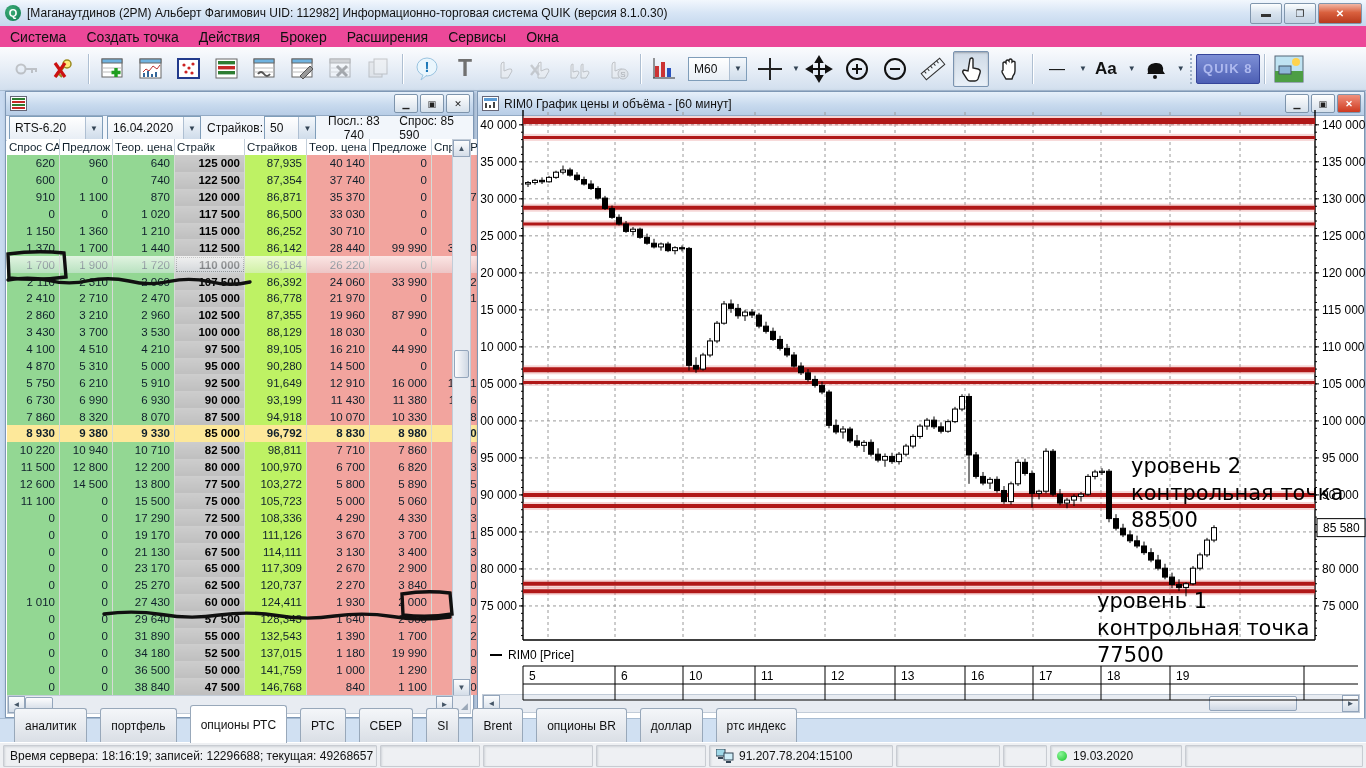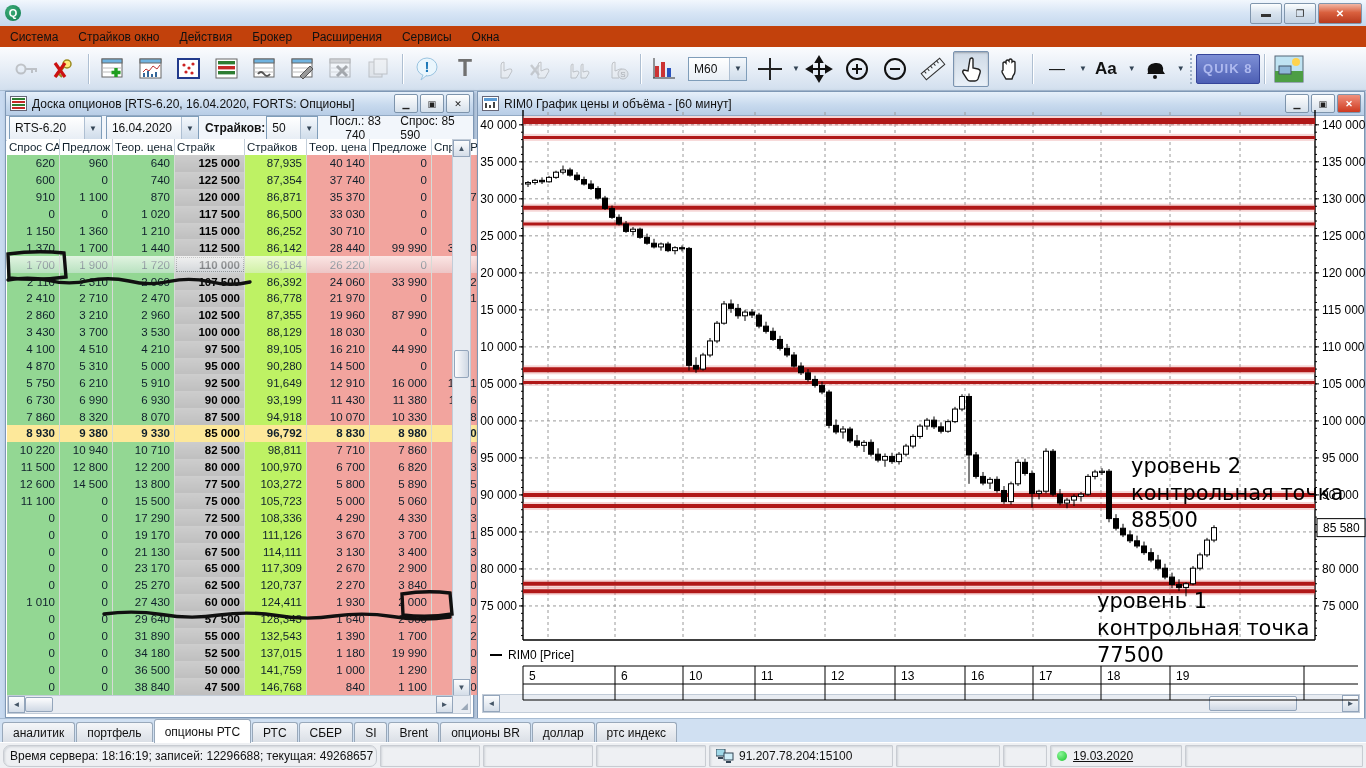--- a/index.html
+++ b/index.html
@@ -11,22 +11,22 @@
     background:linear-gradient(#f2f7fd,#d7e5f5 50%,#c5d8ee);border-bottom:1px solid #9ab2cc;
     display:flex;align-items:center;font-size:12px;color:#111;}
   #app-logo{width:16px;height:16px;border-radius:50%;background:radial-gradient(circle at 35% 35%,#3fae7a,#0d7a4e);
     color:#fff;font-weight:bold;font-size:11px;line-height:16px;text-align:center;margin:0 6px 0 5px;}
   .winbtns{margin-left:auto;display:flex;margin-right:4px;}
   .winbtn{width:30px;height:19px;border:1px solid #8096ad;border-radius:2px;margin-left:2px;
     background:linear-gradient(#fdfefe,#d9e4ef 45%,#c2d2e2);display:flex;align-items:center;justify-content:center;
     font-size:10px;color:#333;}
   .winbtn.close{background:linear-gradient(#f2b6a4,#d9603e 45%,#b83a1d);color:#fff;width:42px;font-weight:bold;}
   
-  #menubar{left:0;top:26px;width:1366px;height:21px;background:#c2410c;border-bottom:1px solid #c6d3e2;
-    display:flex;align-items:center;font-size:12px;color:#111;}
+  #menubar{left:0;top:26px;width:1366px;height:21px;background:#ec4899;border-bottom:1px solid #c6d3e2;
+    display:flex;align-items:center;font-size:14px;color:#111;}
   .menu-item{padding:2px 10px;}
   
   #toolbar{left:0;top:47px;width:1366px;height:43px;
     background:linear-gradient(#fbfcfe,#e3ebf5 60%,#d2dfee);border-bottom:1px solid #a8bcd2;
     display:flex;align-items:center;}
   .tbtn{width:34px;height:34px;margin:0 1px;display:flex;align-items:center;justify-content:center;border:1px solid transparent;border-radius:2px;}
   .tbtn.pressed{border:1px solid #7a93b0;background:linear-gradient(#cfdae6,#e9f0f8);box-shadow:inset 0 1px 2px rgba(0,0,0,.25);}
   .tbtn.disabled{opacity:.42;filter:grayscale(1);}
   .tsep{width:1px;height:30px;background:#aebfd2;border-right:1px solid #fff;margin:0 4px;}
   .tsep.dotted{background:none;border-right:2px dotted #9fb2c8;}
@@ -64,47 +64,48 @@
   tr.sel td::after{content:"";position:absolute;inset:0;background:linear-gradient(rgba(255,255,255,.72),rgba(230,238,246,.45));pointer-events:none;}
   tr.sel td.c-strike{outline:1px dotted #444;outline-offset:-2px;}
   
   .sb{background:#e8ecf2;border:1px solid #c2ccd8;position:absolute;}
   .sb .thumb{position:absolute;background:linear-gradient(90deg,#fdfdfe,#cfd8e4);border:1px solid #93a5bb;border-radius:2px;}
   .sb .thumb.h{background:linear-gradient(#fdfdfe,#cfd8e4);}
   .sbarrow{position:absolute;width:15px;height:15px;background:linear-gradient(#fcfdfe,#d4dde8);border:1px solid #93a5bb;
     font-size:8px;color:#456;display:flex;align-items:center;justify-content:center;}
   
   #tabbar{left:0;top:718px;width:1366px;height:24px;background:#d0e0f2;border-top:1px solid #a8bcd2;display:flex;align-items:flex-end;padding-left:2px;}
-  .tab{height:20px;padding:0 10px;margin-right:1px;font-size:12px;color:#111;display:flex;align-items:center;
-    background:linear-gradient(#f4f6f9,#d9dee5);border:1px solid #98a8ba;border-bottom:none;border-radius:3px 3px 0 0;}
+  .tab{height:20px;padding:7px 10px;margin-right:1px;font-size:12px;color:#111;display:flex;align-items:center;
+    background:linear-gradient(#f4f6f9,#d9dee5);border:1px solid #98a8ba;border-bottom:none;border-radius:3px 3px 0 0;margin-left:12px;}
   .tab.active{background:#fff;height:23px;font-size:12px;position:relative;z-index:2;}
   
   #statusbar{left:0;top:742px;width:1366px;height:26px;background:#eef0f3;border-top:1px solid #fff;
     display:flex;align-items:center;font-size:12px;color:#111;}
   .scell{height:20px;border:1px solid #c8ccd2;border-radius:1px;box-shadow:inset 1px 1px 2px rgba(120,130,145,.25);
     margin-left:3px;display:flex;align-items:center;padding:0 6px;white-space:nowrap;}
   .greendot{width:10px;height:10px;border-radius:50%;background:radial-gradient(circle at 35% 30%,#8cf59a,#18c428);margin-right:6px;}
   #overlay-svg{left:0;top:0;pointer-events:none;z-index:30;}
   .chart-annot{font-family:"DejaVu Sans",sans-serif;}
 </style>
 </head>
 <body>
 
 <div id="titlebar" class="abs">
   <div id="app-logo">Q</div>
+  <span>[Маганаутдинов (2PM) Альберт Фагимович UID: 112982] Информационно-торговая система QUIK (версия 8.1.0.30)</span>
   <div class="winbtns">
     <div class="winbtn">▬</div>
     <div class="winbtn">❐</div>
     <div class="winbtn close">✕</div>
   </div>
 </div>
 
 <div id="menubar" class="abs">
     <div class="menu-item">Система</div>
-    <div class="menu-item">Страйков окно</div>
+    <div class="menu-item">Создать точка</div>
     <div class="menu-item">Действия</div>
     <div class="menu-item">Брокер</div>
     <div class="menu-item">Расширения</div>
     <div class="menu-item">Сервисы</div>
     <div class="menu-item">Окна</div>
   </div>
 
 <div id="toolbar" class="abs">
     <div style="width: 8px;"></div>
     <div class="tbtn disabled">
@@ -314,37 +315,36 @@
   </div>
 
 <div class="childwin" style="left:5px;top:91px;width:467px;height:625px;">
   <div class="childtitle">
     <div class="wicon">
       <i style="top:1px;background:#2e7d32;"></i>
         <i style="top:4px;background:#c62828;"></i>
         <i style="top:7px;background:#2e7d32;"></i>
         <i style="top:10px;background:#c62828;"></i>
     </div>
-    <span>Доска опционов [RTS-6.20, 16.04.2020, FORTS: Опционы]</span>
     <div class="cbtns">
       <div class="cbtn">▁</div>
       <div class="cbtn">▣</div>
       <div class="cbtn">✕</div>
     </div>
   </div>
   <div id="ob-controls">
     <div class="combo" style="width:92px;margin-right:4px;">
       <span>RTS-6.20</span>
         <div class="arrowbox">▼</div>
     </div>
     <div class="combo" style="width:92px;margin-right:6px;">
       <span>16.04.2020</span>
         <div class="arrowbox">▼</div>
     </div>
-    <span style="margin-right:1px;font-weight:bold;">Страйков:</span>
+    <span style="margin-right:1px;">Страйков:</span>
     <div class="combo" style="width:48px;margin-right:2px;text-align:center;">
       <span>50</span>
         <div class="arrowbox">▼</div>
     </div>
     <span style="margin-right:10px;text-align:center;">Посл.: 83 740</span>
     <span>Спрос: 85 590</span>
   </div>
   <table id="ob-table" style="position:absolute;left:1px;top:47px;">
       <tbody>
         <tr>
@@ -1210,35 +1210,35 @@
     <div class="tab">РТС</div>
     <div class="tab">СБЕР</div>
     <div class="tab">SI</div>
     <div class="tab">Brent</div>
     <div class="tab">опционы BR</div>
     <div class="tab">доллар</div>
     <div class="tab">ртс индекс</div>
   </div>
 
 <div id="statusbar" class="abs">
-  <div class="scell" style="width:360px;border-radius:7px;">
+  <div class="scell" style="width:360px;">
     <span>Время сервера: 18:16:19; записей: 12296688; текущая: 49268657</span>
   </div>
   <div class="scell" style="width:86px;"></div>
   <div class="scell" style="width:96px;"></div>
   <div class="scell" style="width:96px;"></div>
   <div class="scell" style="width:170px;">
     <svg width="18" height="14" style="margin-right:5px;">
       <rect x="0" y="0" width="9" height="7" fill="#9fd8e8" stroke="#345"></rect>
         <rect x="2" y="8" width="5" height="2" fill="#345"></rect>
       <rect x="8" y="4" width="9" height="7" fill="#cfeef8" stroke="#345"></rect>
         <rect x="10" y="12" width="5" height="2" fill="#345"></rect>
     </svg>
     <span>91.207.78.204:15100</span>
   </div>
   <div class="scell" style="width:90px;"></div>
   <div class="scell" style="width:30px;"></div>
-  <div class="scell" style="width:118px;text-decoration:underline;">
+  <div class="scell" style="width:118px;">
     <div class="greendot"></div>
     <span>19.03.2020</span>
   </div>
   <div class="scell" style="flex:1;margin-right:3px;"></div>
 </div>
 
 </body></html>

